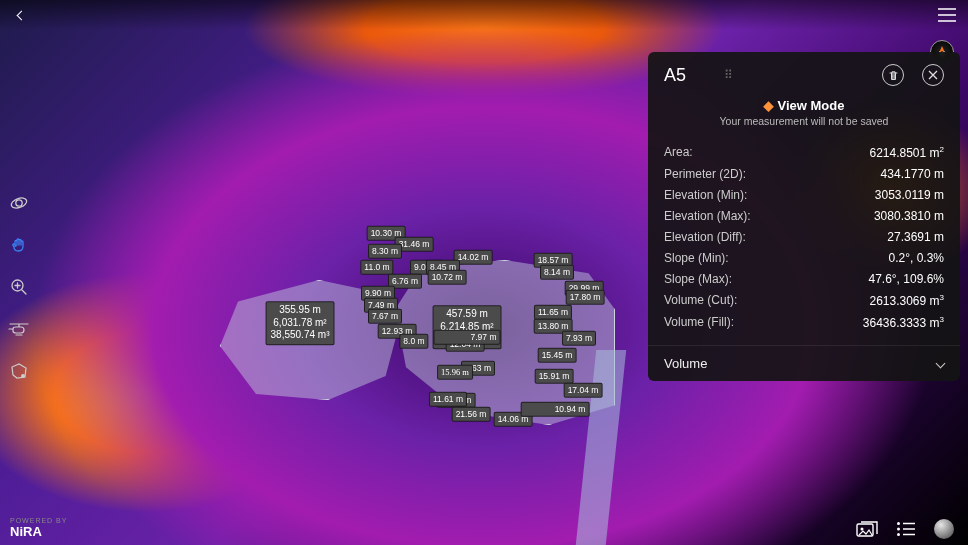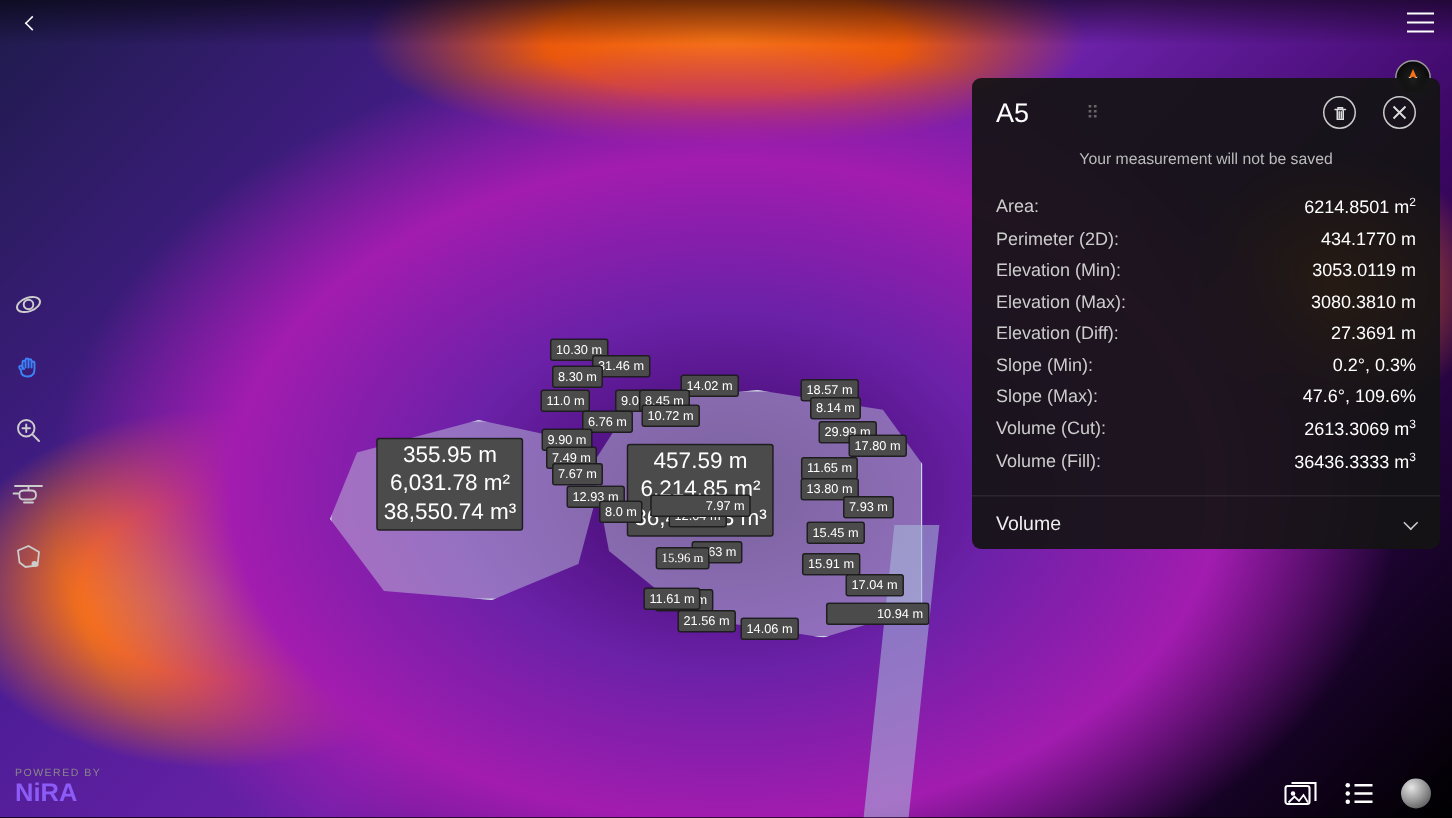--- a/index.html
+++ b/index.html
@@ -27,21 +27,21 @@
   clip-path: polygon(12% 5%, 50% 0%, 88% 8%, 100% 30%, 100% 88%, 70% 100%, 30% 92%, 5% 65%, 0% 30%); }
 .pillar { position:absolute; left:586px; top:350px; width:30px; height:195px;
   background: rgba(170,190,220,0.55); transform: skewX(-6deg); }
 
 .mlabel {
   position: absolute; transform: translate(-50%, -50%);
   background: #4b4b4b; color: #fff; font-size: 8.5px; line-height: 1.25;
   padding: 1px 3px; border-radius: 2px; text-align: center; white-space: nowrap;
   border: 0.5px solid rgba(0,0,0,0.6);
 }
-.mlabel.big { font-size: 15px; padding: 2px 4px; }
+.mlabel.big { font-size: 10px; padding: 2px 4px; }
 
 .topbar { position: absolute; top: 0; left: 0; right: 0; height: 30px;
   display: flex; align-items: center; justify-content: space-between; padding: 0 10px;
   background: linear-gradient(#0008,transparent); }
 .topbar .iconbtn { width: 22px; height: 22px; display: flex; align-items: center; justify-content: center; cursor: pointer; }
 .topbar .right { display: flex; gap: 14px; align-items: center; }
 .compass { position: absolute; top: 40px; right: 14px; width: 24px; height: 24px;
   border-radius: 50%; border: 1px solid #999; background: radial-gradient(#222,#000);
   display:flex; align-items:center; justify-content:center; }
 
@@ -71,21 +71,21 @@
 .row { display:flex; justify-content:space-between; padding: 3.5px 0; font-size:12px;}
 .row .k { color:#ccc; }
 .row .v { color:#fff; }
 .row .v sup { font-size:8px; }
 
 .bottombar { position:absolute; bottom:6px; right:14px; display:flex; gap:18px; align-items:center;}
 .bottombar .bicon { cursor:pointer; color:#fff; display:flex; align-items:center; justify-content:center;}
 .sphere { width:20px; height:20px; border-radius:50%;
   background: radial-gradient(circle at 35% 30%, #e5e5e5, #8a8a8a 55%, #3a3a3a);}
 .powered { position:absolute; left:10px; bottom:6px; color:#888; font-size:7px; letter-spacing:1px;}
-.powered .logo { font-size:17px; font-weight:700; color:#8b5cf6; letter-spacing:0;}
+.powered .logo { font-size:13px; font-weight:700; color:#ffffff; letter-spacing:0;}
 .chev { display:inline-block; border-style:solid; border-width:0 1.5px 1.5px 0; padding:3px; }
 .chev.up { transform:rotate(-135deg);} .chev.down { transform:rotate(45deg);}
 .chev.left { transform:rotate(135deg);}
 svg { display:block; }
 </style>
 </head>
 <body>
 
 <div class="terrain"></div>
 <div class="poly a"></div>
@@ -99,42 +99,42 @@
     <div class="mlabel" style="left: 414px; top: 244px;">31.46 m</div>
     <div class="mlabel" style="left: 385px; top: 251px;">8.30 m</div>
     <div class="mlabel" style="left: 473px; top: 257px;">14.02 m</div>
     <div class="mlabel" style="left: 505px; top: 260px; margin-left: 48px;">18.57 m</div>
     <div class="mlabel" style="left: 427px; top: 267px;">9.02 m</div>
     <div class="mlabel" style="left: 443px; top: 267px;">8.45 m</div>
     <div class="mlabel" style="left: 557px; top: 272px;">8.14 m</div>
     <div class="mlabel" style="left: 447px; top: 277px;">10.72 m</div>
     <div class="mlabel" style="left: 377px; top: 267px;">11.0 m</div>
     <div class="mlabel" style="left: 378px; top: 281px; margin-left: 27px;">6.76 m</div>
-    <div class="mlabel" style="left: 565px; top: 288px;">29.99 m</div>
+    <div class="mlabel" style="left: 584px; top: 288px;">29.99 m</div>
     <div class="mlabel" style="left: 378px; top: 293px;">9.90 m</div>
     <div class="mlabel" style="left: 585px; top: 297px;">17.80 m</div>
     <div class="mlabel" style="left: 381px; top: 305px;">7.49 m</div>
     <div class="mlabel" style="left: 553px; top: 312px;">11.65 m</div>
     <div class="mlabel" style="left: 385px; top: 316px;">7.67 m</div>
     <div class="mlabel" style="left: 553px; top: 326px;">13.80 m</div>
     <div class="mlabel" style="left: 397px; top: 331px;">12.93 m</div>
     <div class="mlabel" style="left: 579px; top: 338px;">7.93 m</div>
     <div class="mlabel" style="left: 414px; top: 341px;">8.0 m</div>
     <div class="mlabel" style="left: 465px; top: 344px;">12.04 m</div>
     <div class="mlabel" style="left: 467px; top: 337px; padding-left: 36px;">7.97 m</div>
     <div class="mlabel" style="left: 557px; top: 355px;">15.45 m</div>
     <div class="mlabel" style="left: 478px; top: 368px;">8.63 m</div>
     <div class="mlabel" style="left: 456px; top: 368px; margin-top: 32px;">12.72 m</div>
     <div class="mlabel" style="left: 554px; top: 376px;">15.91 m</div>
     <div class="mlabel" style="left: 455px; top: 372px; font-family: Liberation Serif, serif;">15.96 m</div>
     <div class="mlabel" style="left: 583px; top: 390px;">17.04 m</div>
     <div class="mlabel" style="left: 448px; top: 399px;">11.61 m</div>
     <div class="mlabel" style="left: 471px; top: 414px;">21.56 m</div>
     <div class="mlabel" style="left: 513px; top: 419px;">14.06 m</div>
-    <div class="mlabel" style="left: 585px; top: 409px; padding-left: 33px;">10.94 m</div>
+    <div class="mlabel" style="left: 555px; top: 409px; padding-left: 33px;">10.94 m</div>
   </div>
 
 <div class="topbar">
   <div class="iconbtn">
     <span class="chev left" style="border-color:#fff;"></span>
   </div>
   <div class="right">
     <div class="iconbtn">
       <svg width="18" height="14">
           <path d="M0 1h18M0 7h18M0 13h18" stroke="#fff" stroke-width="1.4"></path>
@@ -191,20 +191,21 @@
           <path d="M2 3h7M3.5 3v6.5h4V3M4 3V1.8h3V3M4.8 4.5v4M6.2 4.5v4" stroke="#ddd" stroke-width="1" fill="none" stroke-linecap="round"></path>
         </svg>
     </span>
     <span class="circlebtn">
       <svg width="10" height="10">
           <path d="M1 1l8 8M9 1l-8 8" stroke="#ddd" stroke-width="1.3"></path>
         </svg>
     </span>
   </div>
   <div class="panel-banner">
+    <div class="hd"><span class="warn">◆</span><span>View Mode</span></div>
     <div class="sub">Your measurement will not be saved</div>
   </div>
   <div class="section-body" id="measure-rows">
       <div class="row">
         <span class="k">Area:</span>
         <span class="v">6214.8501 m<sup>2</sup></span>
       </div>
       <div class="row">
         <span class="k">Perimeter (2D):</span>
         <span class="v">434.1770 m</span>

